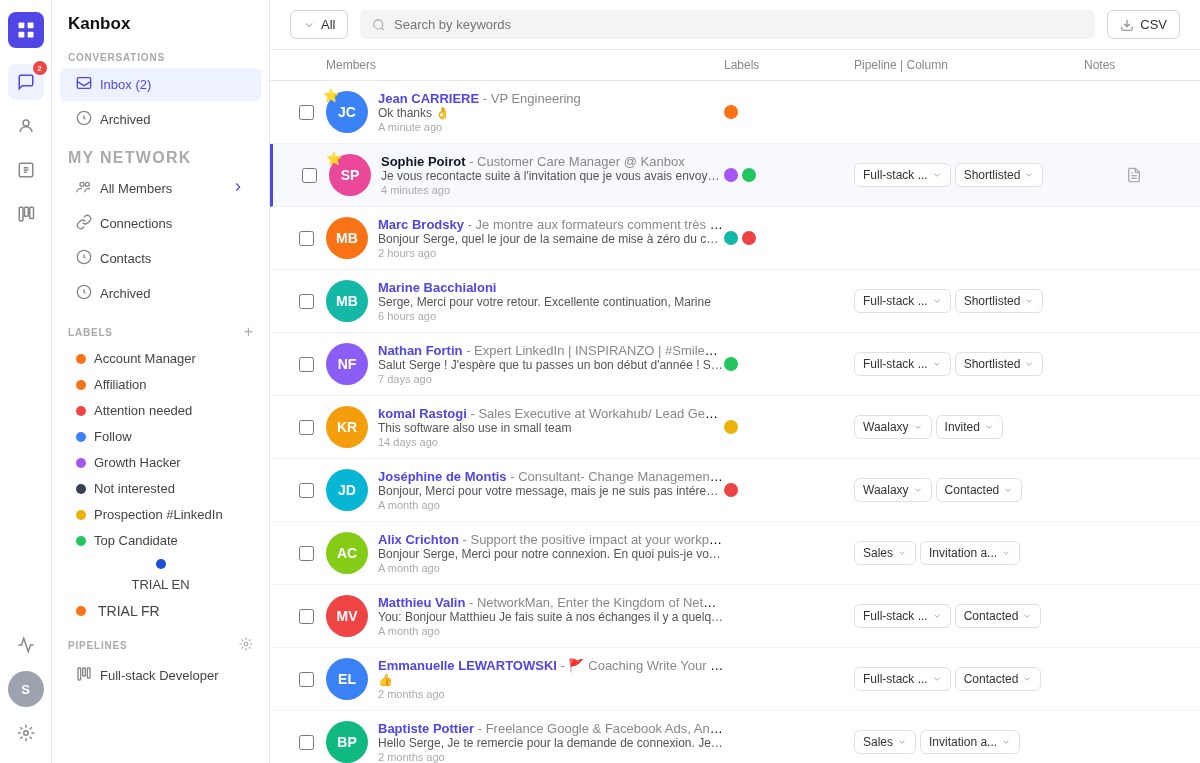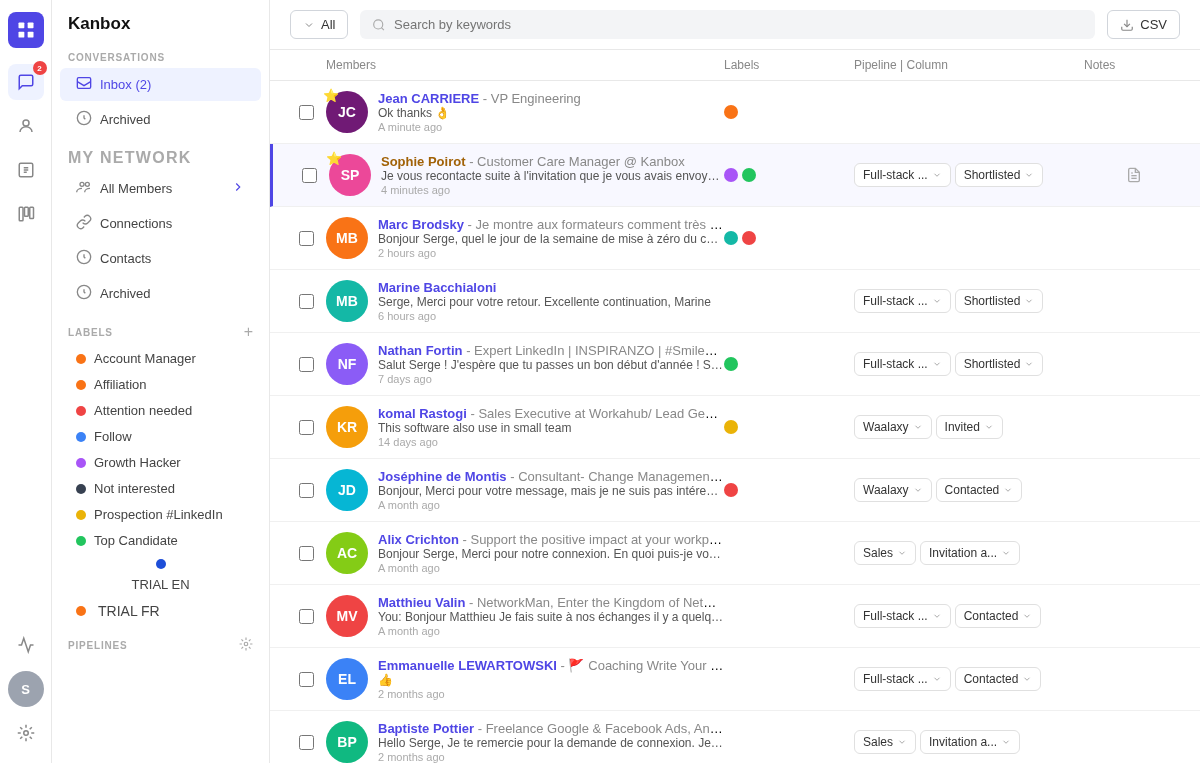--- a/index.html
+++ b/index.html
@@ -189,20 +189,30 @@
   <div style="display:flex;align-items:center;padding:12px 16px 4px;">
     <span style="font-size:10px;font-weight:600;color:#aaa;letter-spacing:0.08em;text-transform:uppercase;flex:1;">PIPELINES</span>
     <span style="color:#aaa;cursor:pointer;">
       <svg width="14" height="14" viewBox="0 0 24 24" fill="none" stroke="#aaa" stroke-width="2">
           <circle cx="12" cy="12" r="3"></circle>
           <path d="M12 1v4M12 19v4M4.22 4.22l2.83 2.83M16.95 16.95l2.83 2.83M1 12h4M19 12h4M4.22 19.78l2.83-2.83M16.95 7.05l2.83-2.83"></path>
         </svg>
     </span>
   </div>
 
+  <div style="display:flex;align-items:center;gap:8px;padding:7px 16px;cursor:pointer;border-radius:6px;margin:1px 8px;color:#444;">
+    <span>
+      <svg width="16" height="16" viewBox="0 0 24 24" fill="none" stroke="#888" stroke-width="2">
+          <rect x="3" y="3" width="4" height="18" rx="1"></rect>
+          <rect x="10" y="3" width="4" height="12" rx="1"></rect>
+          <rect x="17" y="3" width="4" height="15" rx="1"></rect>
+        </svg>
+    </span>
+    <span style="font-size:13px;">Full-stack Developer</span>
+  </div>
 </div>
 
 <div style="flex:1;display:flex;flex-direction:column;overflow:hidden;background:#fff;">
 
   <div style="display:flex;align-items:center;gap:12px;padding:10px 20px;background:#fff;border-bottom:1px solid #e8e8e8;">
     <button style="display:flex;align-items:center;gap:6px;background:#fff;border:1px solid #d1d5db;border-radius:6px;padding:6px 12px;cursor:pointer;font-size:13px;color:#333;">
       <svg width="12" height="12" viewBox="0 0 24 24" fill="none" stroke="#888" stroke-width="2">
           <polyline points="6 9 12 15 18 9"></polyline>
         </svg>
       <span>All</span>
@@ -235,21 +245,21 @@
     </div>
 
     <div id="table-body">
         <div style="display: grid; grid-template-columns: 40px 1fr 130px 230px 100px; align-items: center; padding: 10px 16px; border-bottom: 1px solid rgb(240, 240, 240); background: rgb(255, 255, 255); cursor: pointer;">
     <div style="display:flex;align-items:center;justify-content:center;">
       <input type="checkbox" style="width: 15px; height: 15px; cursor: pointer; accent-color: rgb(79, 70, 229);">
     </div>
     <div style="display:flex;align-items:center;gap:10px;min-width:0;">
       <div style="position:relative;width:42px;height:42px;flex-shrink:0;">
         <span style="position:absolute;top:-3px;left:-3px;font-size:13px;">⭐</span>
-        <div style="width:42px;height:42px;border-radius:50%;background:#701a75;display:flex;align-items:center;justify-content:center;font-weight:600;color:white;font-size:14px;">JC</div>
+        <div style="width:42px;height:42px;border-radius:50%;background:#3b82f6;display:flex;align-items:center;justify-content:center;font-weight:600;color:white;font-size:14px;">JC</div>
       </div>
       <div style="min-width:0;flex:1;">
         <div style="font-size:13px;white-space:nowrap;overflow:hidden;text-overflow:ellipsis;max-width:440px;">
           <span style="font-weight:600;color:#4f46e5;">Jean CARRIERE</span>
           <span style="color:#888;">- VP Engineering</span>
         </div>
         <div style="font-size:12px;color:#555;white-space:nowrap;overflow:hidden;text-overflow:ellipsis;max-width:440px;">Ok thanks 👌</div>
         <div style="font-size:11px;color:#aaa;margin-top:1px;">A minute ago</div>
       </div>
     </div>
@@ -263,21 +273,21 @@
     <div style="display:flex;align-items:center;justify-content:center;">
       <input type="checkbox" style="width: 15px; height: 15px; cursor: pointer; accent-color: rgb(79, 70, 229);">
     </div>
     <div style="display:flex;align-items:center;gap:10px;min-width:0;">
       <div style="position:relative;width:42px;height:42px;flex-shrink:0;">
         <span style="position:absolute;top:-3px;left:-3px;font-size:13px;">⭐</span>
         <div style="width:42px;height:42px;border-radius:50%;background:#ec4899;display:flex;align-items:center;justify-content:center;font-weight:600;color:white;font-size:14px;">SP</div>
       </div>
       <div style="min-width:0;flex:1;">
         <div style="font-size:13px;white-space:nowrap;overflow:hidden;text-overflow:ellipsis;max-width:440px;">
-          <span style="font-weight:600;color:#a16207;">Sophie Poirot</span>
+          <span style="font-weight:600;color:#0f172a;">Sophie Poirot</span>
           <span style="color:#888;">- Customer Care Manager @ Kanbox</span>
         </div>
         <div style="font-size:12px;color:#555;white-space:nowrap;overflow:hidden;text-overflow:ellipsis;max-width:440px;">Je vous recontacte suite à l'invitation que je vous avais envoyée à propos ...</div>
         <div style="font-size:11px;color:#aaa;margin-top:1px;">4 minutes ago</div>
       </div>
     </div>
     <div style="display:flex;gap:4px;align-items:center;">
             <span style="width:14px;height:14px;border-radius:50%;background:#a855f7;display:inline-block;"></span>
             <span style="width:14px;height:14px;border-radius:50%;background:#22c55e;display:inline-block;"></span>
           </div>

